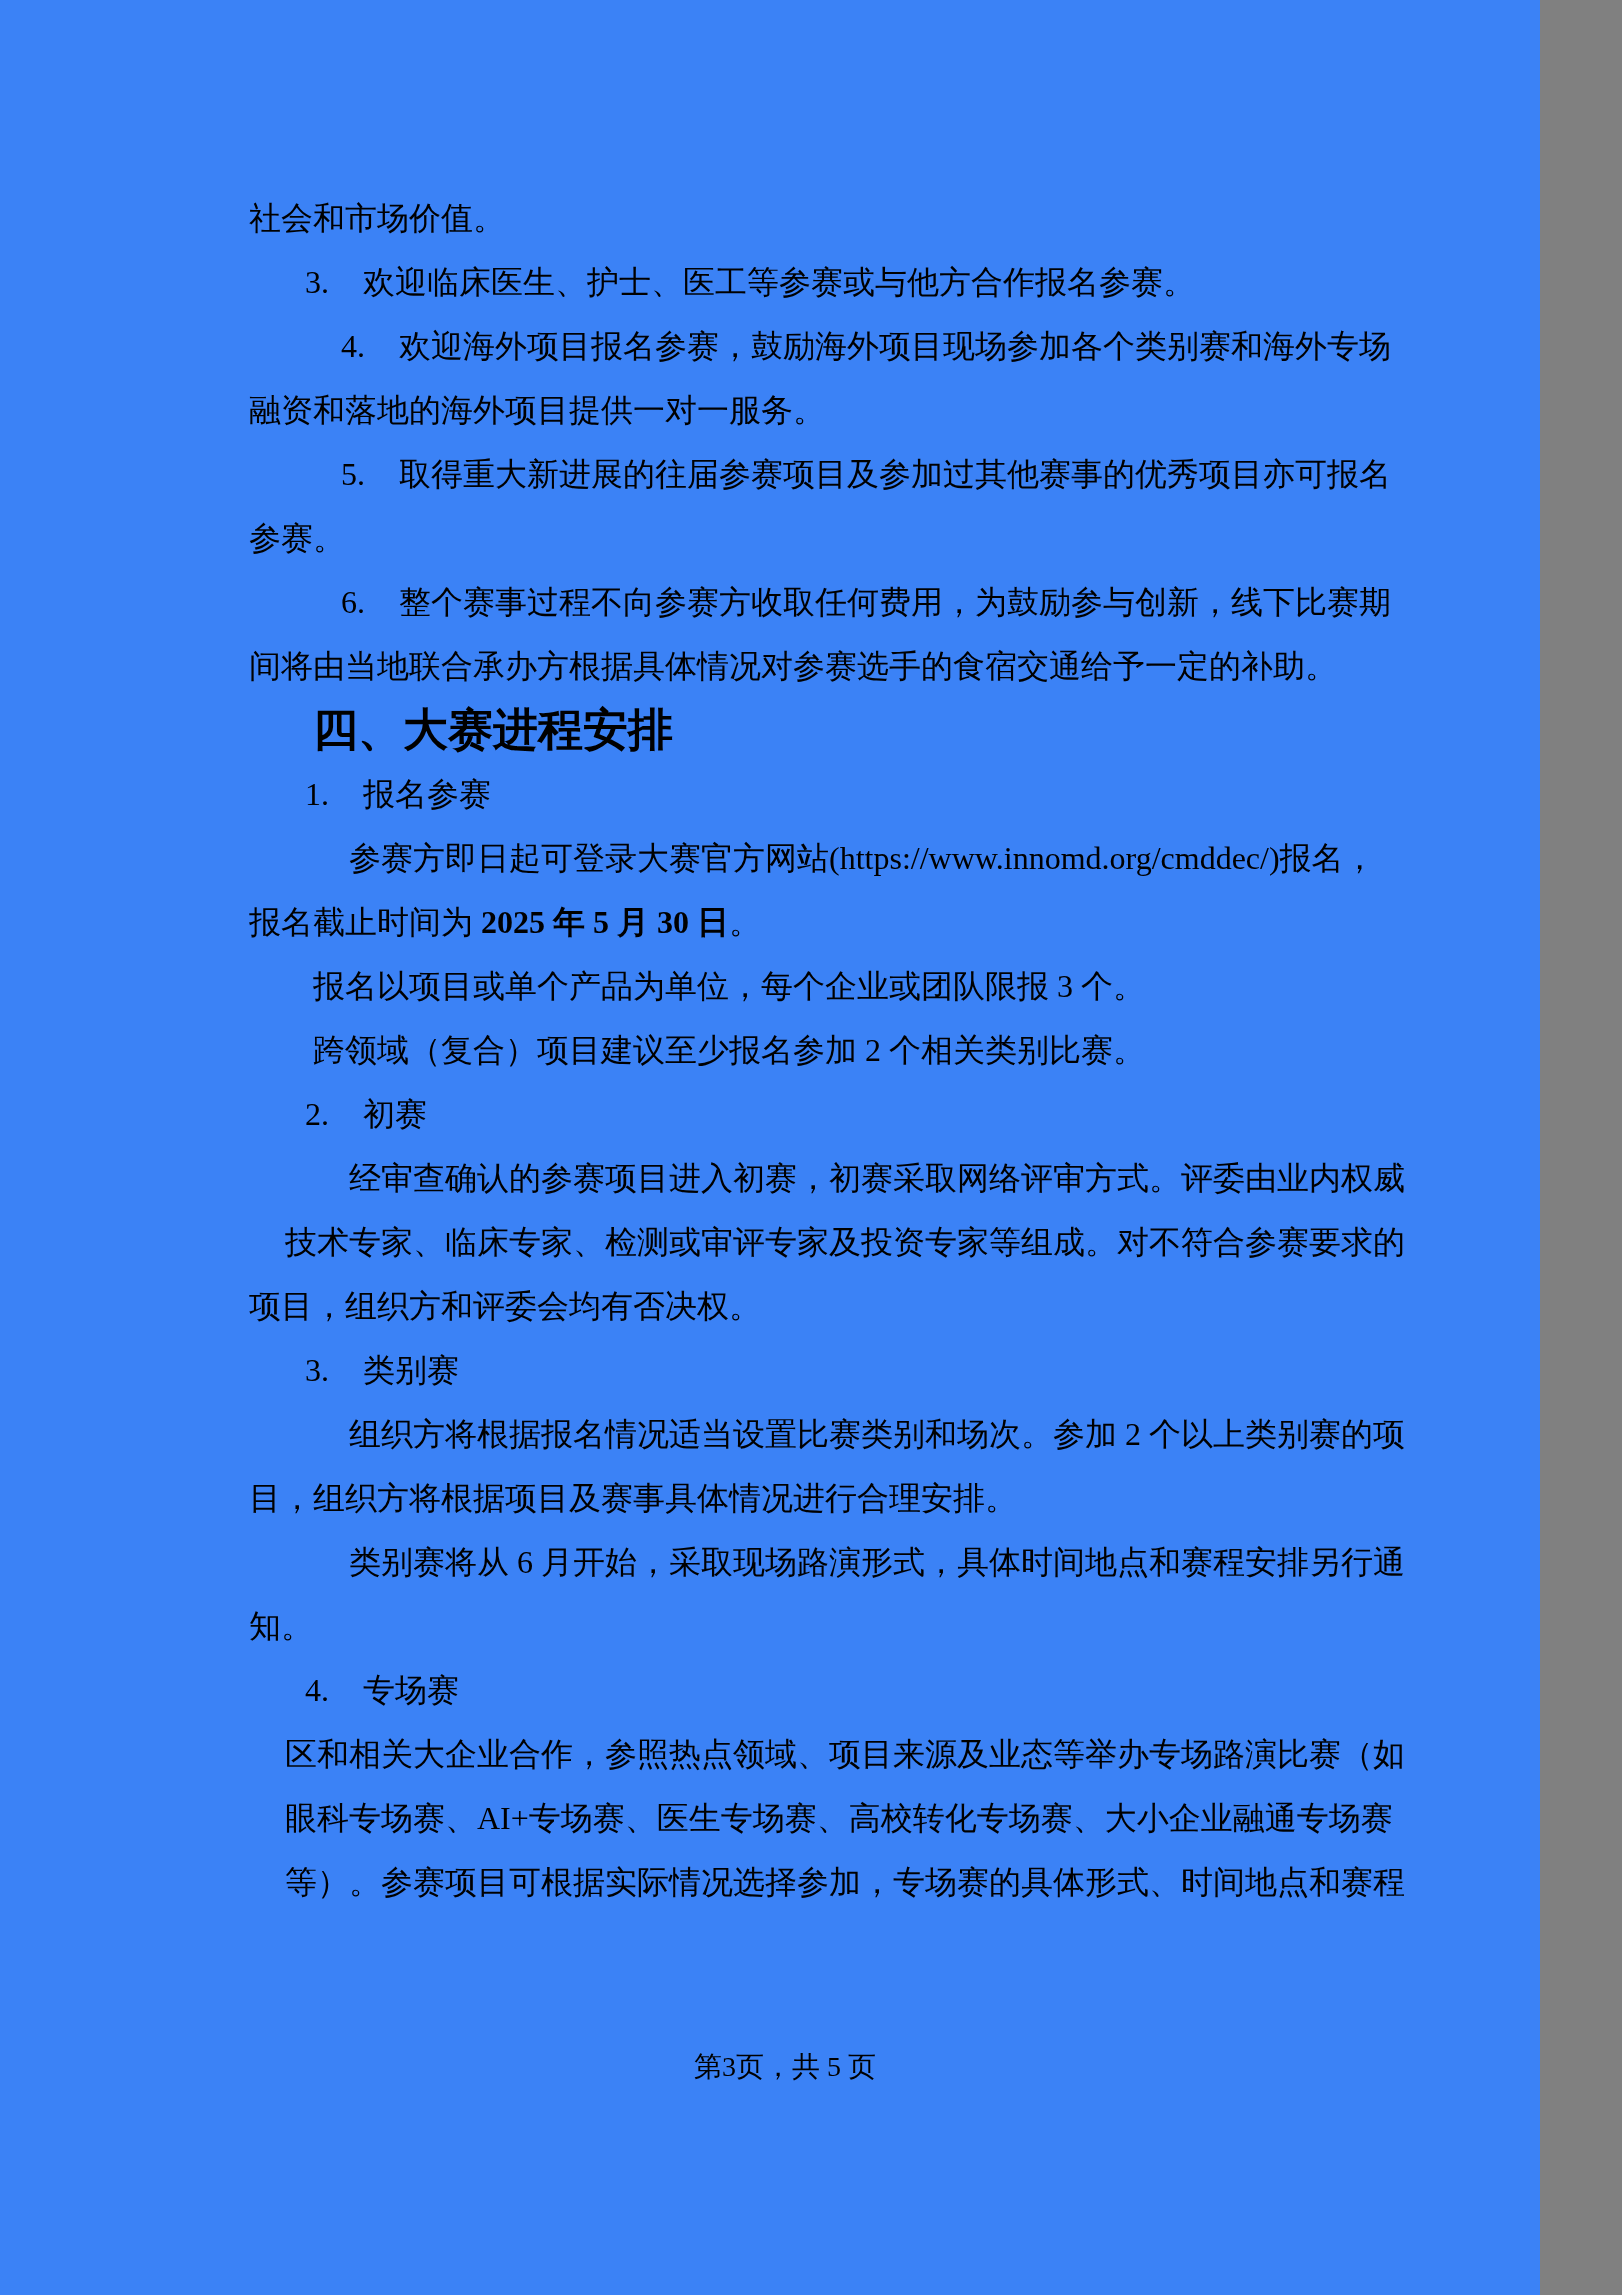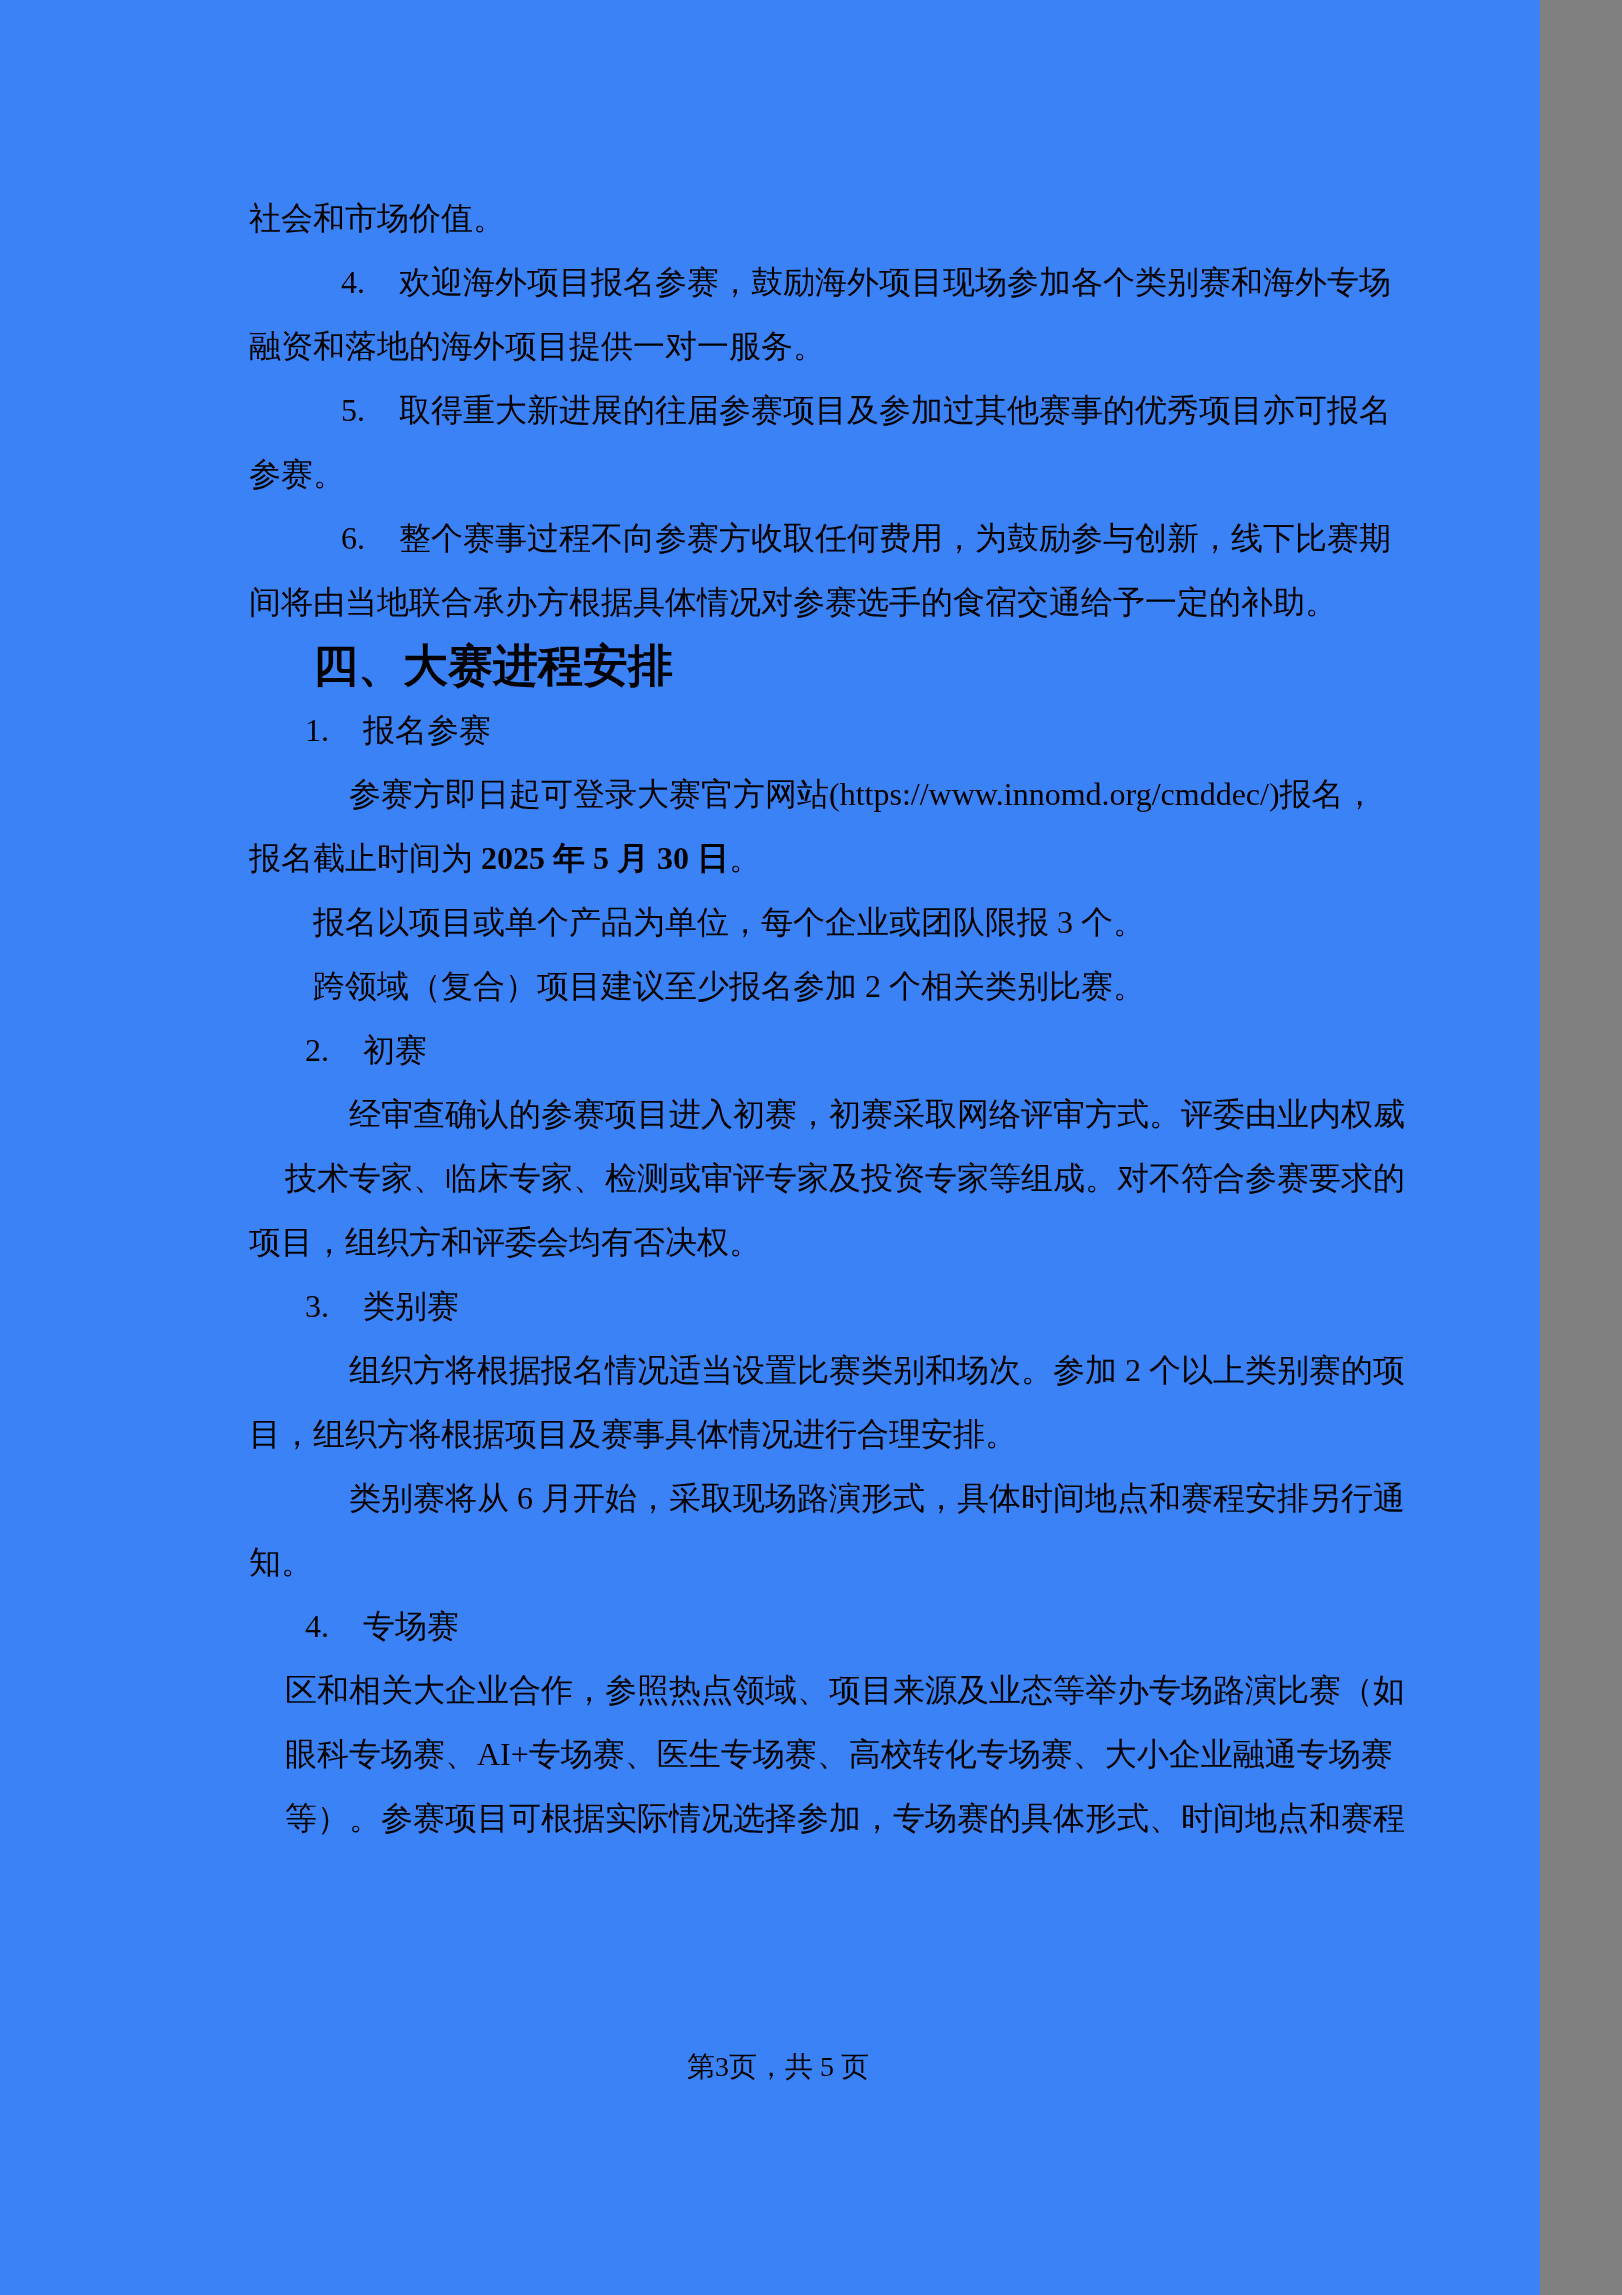--- a/index.html
+++ b/index.html
@@ -33,33 +33,34 @@
   .line.heading {
     text-indent:64px;
     font-family:Liberation Sans, sans-serif;
     font-weight:bold;
     font-size:45px;
   }
   .numsp { display:inline-block; width:34px; }
   .b { font-weight:bold; }
   .footer {
     position:absolute;
-    top:2047px; left:8px;
+    top:2047px; left:15px;
     width:100%;
     text-align:center;
     font-size:28px;
     line-height:39px;
   }
 </style>
 </head>
 <body>
 
 <div class="page">
   <div class="content" id="doc-lines">
       <div class="line cont"><span>社会和市场价值。</span></div>
+      <div class="line item"><span class="num">3.</span><span class="numsp"></span><span>欢迎临床医生、护士、医工等参赛或与他方合作报名参赛。</span></div>
       <div class="line item just"><span class="num">4.</span><span class="numsp"></span><span>欢迎海外项目报名参赛，鼓励海外项目现场参加各个类别赛和海外专场</span></div>
       <div class="line cont"><span>融资和落地的海外项目提供一对一服务。</span></div>
       <div class="line item just"><span class="num">5.</span><span class="numsp"></span><span>取得重大新进展的往届参赛项目及参加过其他赛事的优秀项目亦可报名</span></div>
       <div class="line cont"><span>参赛。</span></div>
       <div class="line item just"><span class="num">6.</span><span class="numsp"></span><span>整个赛事过程不向参赛方收取任何费用，为鼓励参与创新，线下比赛期</span></div>
       <div class="line cont"><span>间将由当地联合承办方根据具体情况对参赛选手的食宿交通给予一定的补助。</span></div>
       <div class="line heading"><span>四、大赛进程安排</span></div>
       <div class="line item"><span class="num">1.</span><span class="numsp"></span><span>报名参赛</span></div>
       <div class="line first just"><span>参赛方即日起可登录大赛官方网站(https://www.innomd.org/cmddec/)报名，</span></div>
       <div class="line cont"><span>报名截止时间为 </span><span class="b">2025 年 5 月 30 日</span><span>。</span></div>

